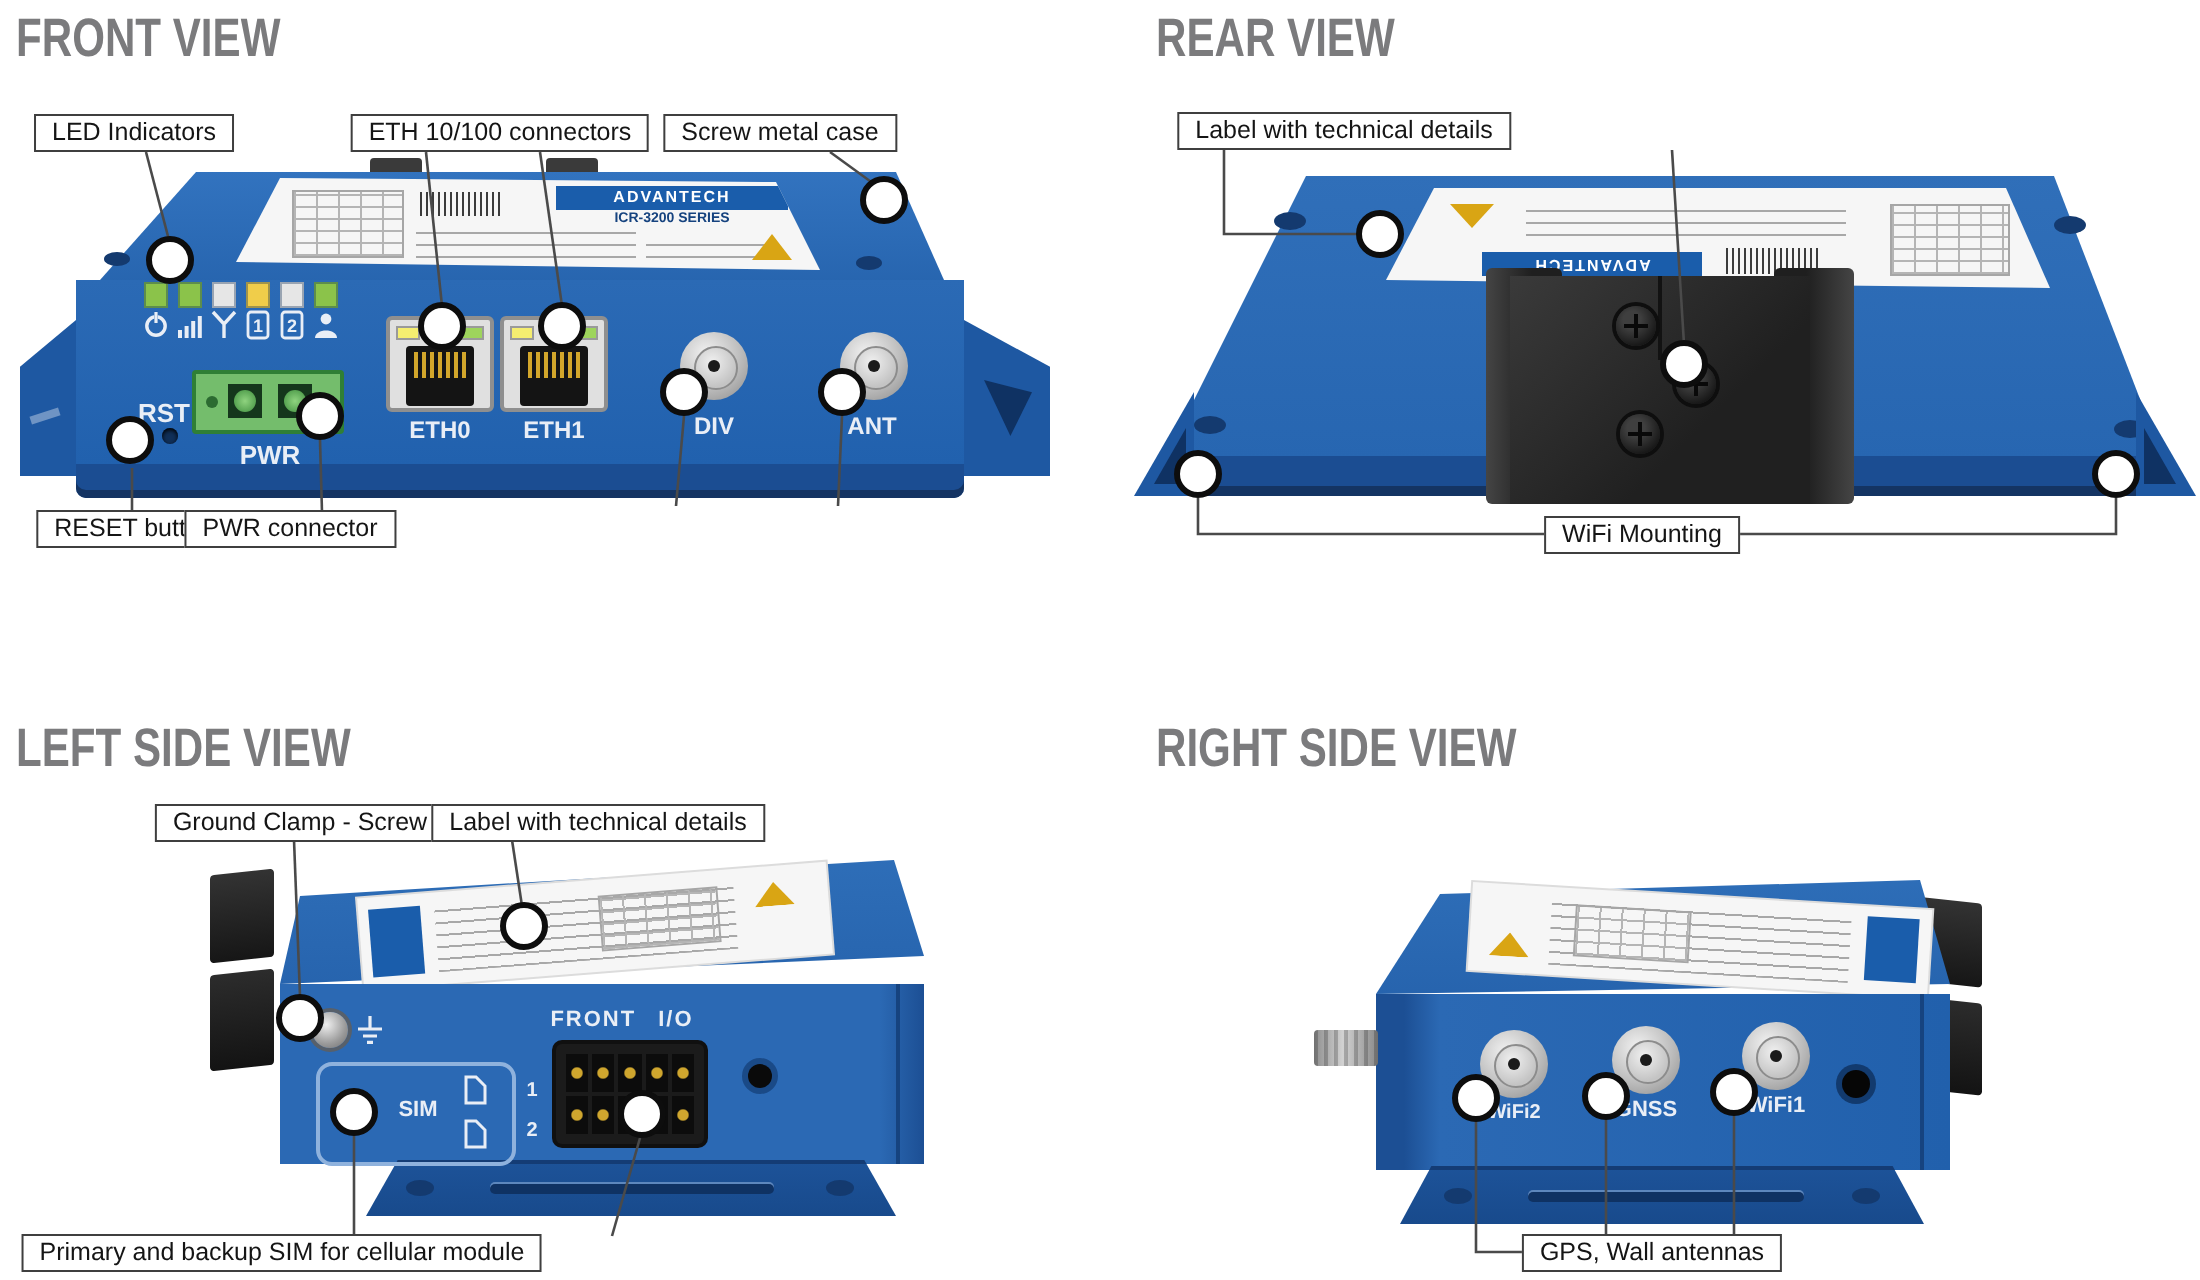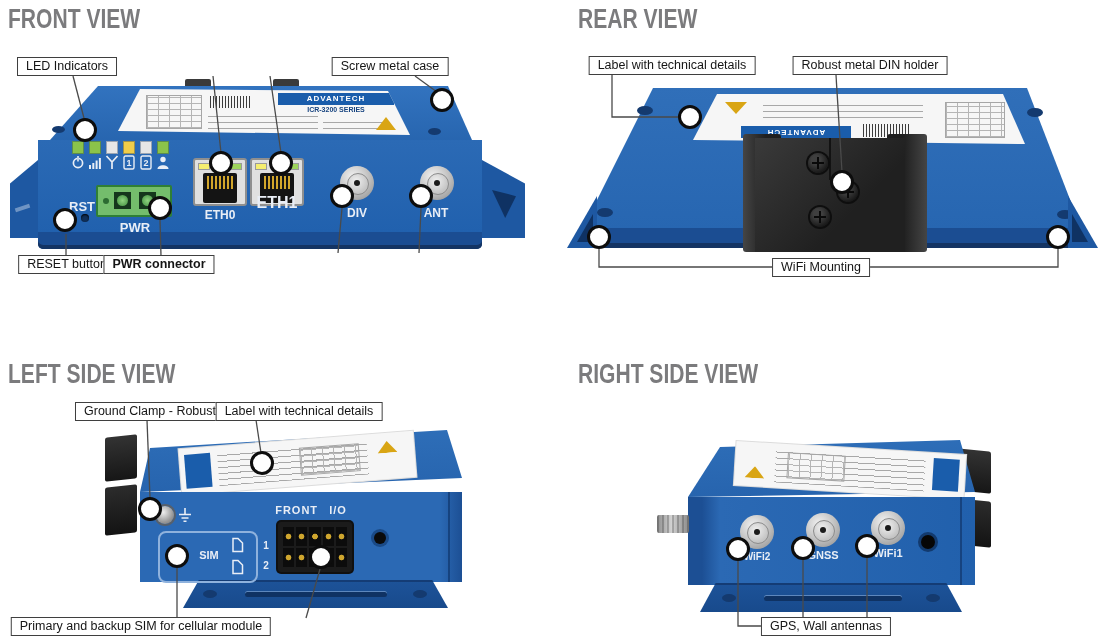--- a/index.html
+++ b/index.html
@@ -164,21 +164,21 @@
       <div class="port"></div>
       <div class="pins"></div>
     </div>
     <div class="rj45" style="left:240px;top:72px;">
       <div class="ll"></div>
       <div class="lr"></div>
       <div class="port"></div>
       <div class="pins"></div>
     </div>
     <div class="devtext" style="left:183px;top:122px;width:54px;font-size:12px;">ETH0</div>
-    <div class="devtext" style="left:240px;top:108px;width:54px;font-size:16px;">ETH1</div>
+    <div class="devtext" style="left:240px;top:122px;width:54px;font-size:12px;">ETH1</div>
 
     <div class="sma" style="left:330px;top:80px;"></div>
     <div class="sma" style="left:410px;top:80px;"></div>
     <div class="devtext" style="left:329px;top:120px;width:36px;font-size:12px;">DIV</div>
     <div class="devtext" style="left:404px;top:120px;width:44px;font-size:12px;">ANT</div>
   </div>
 
   <div class="dev" style="left:565px;top:86px;width:535px;height:175px;">
     <div style="left:0;top:0;width:535px;height:144px;clip-path:polygon(88px 2px,462px 2px,516px 142px,18px 142px);background:linear-gradient(180deg,#306fb9,#2766b1);"></div>
     <div style="left:18px;top:142px;width:498px;height:20px;background:#1b4d92;border-radius:0 0 6px 6px;box-shadow:inset 0 -5px 0 #143463;"></div>
@@ -335,27 +335,27 @@
   <div class="cc" style="left:1046px;top:225px;"></div>
   <div class="cc" style="left:138px;top:497px;"></div>
   <div class="cc" style="left:250px;top:451px;"></div>
   <div class="cc" style="left:165px;top:544px;"></div>
   <div class="cc" style="left:309px;top:545px;"></div>
   <div class="cc" style="left:726px;top:537px;"></div>
   <div class="cc" style="left:791px;top:536px;"></div>
   <div class="cc" style="left:855px;top:534px;"></div>
 
   <div class="callout" style="left:67px;top:57px;">LED Indicators</div>
+  <div class="callout" style="left:250px;top:57px;">ETH 10/100 connectors</div>
   <div class="callout" style="left:390px;top:57px;">Screw metal case</div>
   <div class="callout" style="left:67px;top:255px;">RESET button</div>
-  <div class="callout" style="left:159px;top:255px;font-weight:bold;">PWR connector</div>
+  <div class="callout" style="left:145px;top:255px;">PWR connector</div>
 
   <div class="callout" style="left:672px;top:56px;">Label with technical details</div>
-  <div class="callout" style="left:870px;top:56px;">Robust metal DIN holder</div>
   <div class="callout" style="left:821px;top:258px;">WiFi Mounting</div>
 
-  <div class="callout" style="left:150px;top:402px;">Ground Clamp - Robust</div>
+  <div class="callout" style="left:150px;top:402px;">Ground Clamp - Screw</div>
   <div class="callout" style="left:299px;top:402px;">Label with technical details</div>
   <div class="callout" style="left:141px;top:617px;">Primary and backup SIM for cellular module</div>
 
   <div class="callout" style="left:826px;top:617px;">GPS, Wall antennas</div>
 
 </div>
 
 </body></html>

